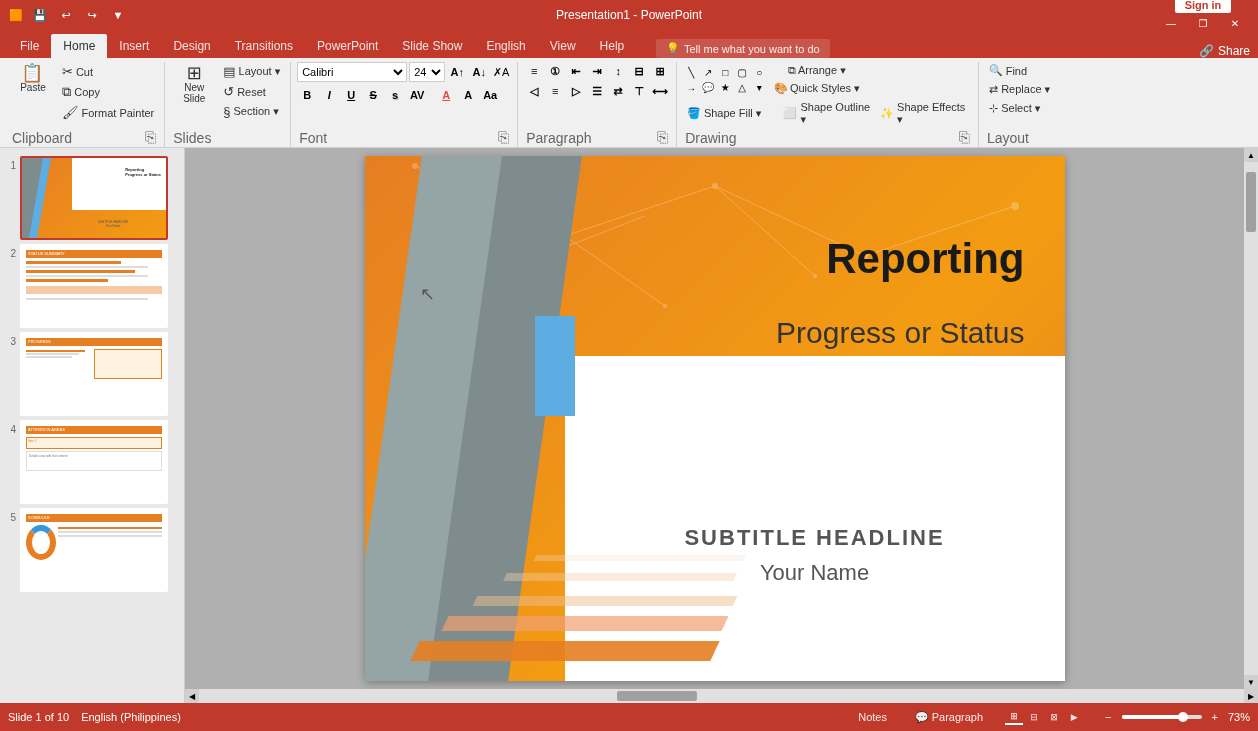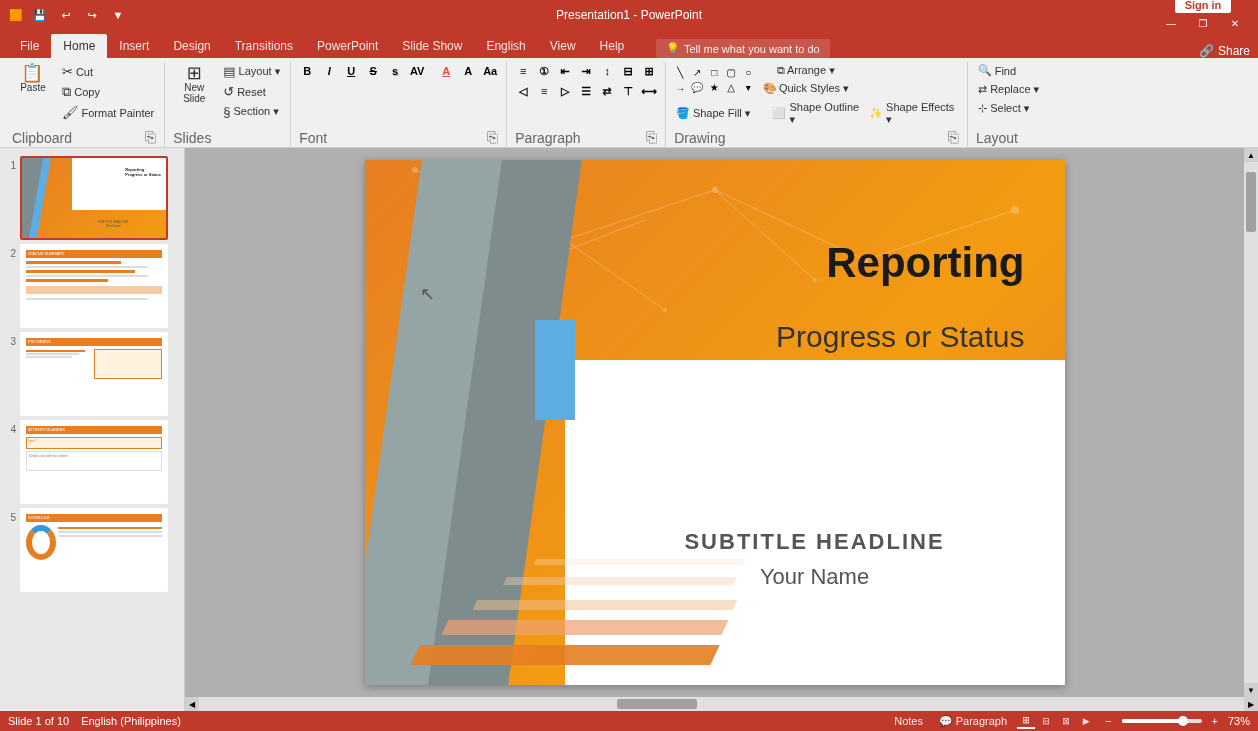--- a/index.html
+++ b/index.html
@@ -56,23 +56,23 @@
     .canvas-area { flex: 1; background: #b0b0b0; display: flex; align-items: center; justify-content: center; overflow: hidden; position: relative; }
     .slide-canvas { width: 700px; height: 525px; background: white; position: relative; overflow: hidden; box-shadow: 0 2px 8px rgba(0,0,0,0.3); }
 
     
     .v-scroll { width: 14px; background: #e0e0e0; display: flex; flex-direction: column; align-items: center; }
     .scroll-btn { width: 14px; height: 14px; display: flex; align-items: center; justify-content: center; font-size: 8px; cursor: pointer; background: #d0d0d0; }
     .scroll-track { flex: 1; width: 14px; position: relative; }
     .scroll-thumb { width: 10px; background: #a0a0a0; border-radius: 2px; position: absolute; left: 2px; height: 60px; top: 10px; }
 
     
-    .status-bar { background: #c0392b; height: 20px; display: flex; align-items: center; justify-content: space-between; padding: 0 8px; color: white; font-size: 11px; flex-shrink: 0; }
+    .status-bar { background: #c0392b; height: 28px; display: flex; align-items: center; justify-content: space-between; padding: 0 8px; color: white; font-size: 11px; flex-shrink: 0; }
     .status-left { display: flex; gap: 12px; align-items: center; }
-    .status-right { display: flex; gap: 4px; align-items: center; }
+    .status-right { display: flex; gap: 16px; align-items: center; }
     .status-btn { padding: 0 6px; cursor: pointer; opacity: 0.9; }
 
     
     .thumb-generic { width: 100%; height: 100%; background: white; padding: 4px; position: relative; }
     .thumb-header { height: 8px; background: #e67e22; margin-bottom: 3px; font-size: 4px; color: white; padding: 1px 2px; }
     .thumb-lines { display: flex; flex-direction: column; gap: 2px; margin-top: 2px; }
     .thumb-line { height: 2px; background: #e67e22; width: 70%; }
     .thumb-line-gray { height: 2px; background: #ddd; width: 90%; }
     .thumb-box { height: 15px; background: #e67e22; margin: 2px 0; opacity: 0.3; }
 
@@ -198,20 +198,31 @@
           </div>
       </div>
     </div>
     <div class="group-label-row">
       <span>Slides</span>
     </div>
   </div>
 
   <div class="ribbon-group">
     <div class="ribbon-group-content" style="flex-direction:column;">
+      <div class="font-row">
+        <select class="font-select">
+          <option>Calibri</option>
+        </select>
+        <select class="size-select">
+          <option>24</option>
+        </select>
+        <div class="format-btn">A↑</div>
+        <div class="format-btn">A↓</div>
+        <div class="format-btn" style="font-weight:normal;">✗A</div>
+      </div>
       <div class="font-row">
         <div class="format-btn" style="font-weight:900;">B</div>
         <div class="format-btn" style="font-style:italic;">I</div>
         <div class="format-btn" style="text-decoration:underline;">U</div>
         <div class="format-btn" style="text-decoration:line-through;">S</div>
         <div class="format-btn" style="text-shadow:1px 1px 1px #aaa;">s</div>
         <div class="format-btn">AV</div>
         <div style="width:1px;background:#ccc;margin:1px 2px;"></div>
         <div class="format-btn" style="color:#e74c3c;font-weight:bold;text-decoration:underline;text-decoration-color:#e74c3c;">A</div>
         <div class="format-btn">A</div>

